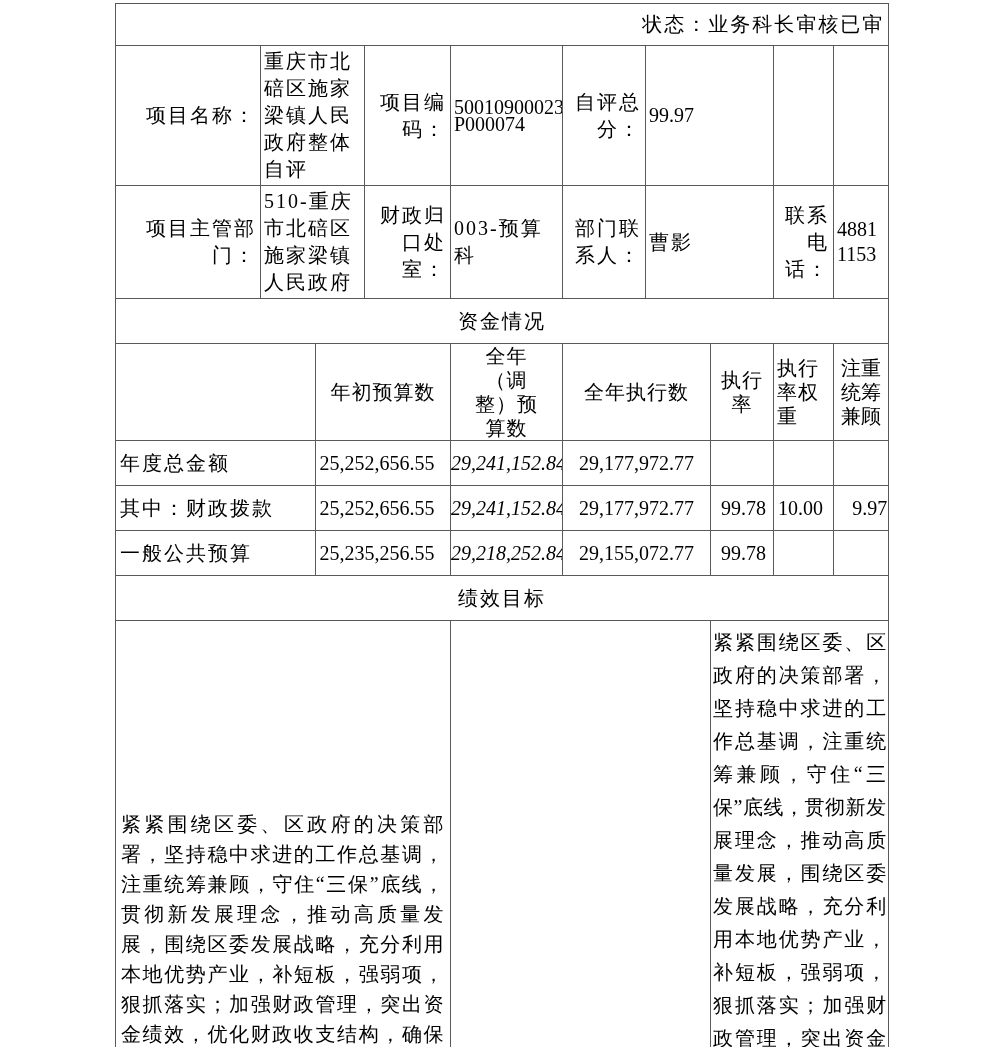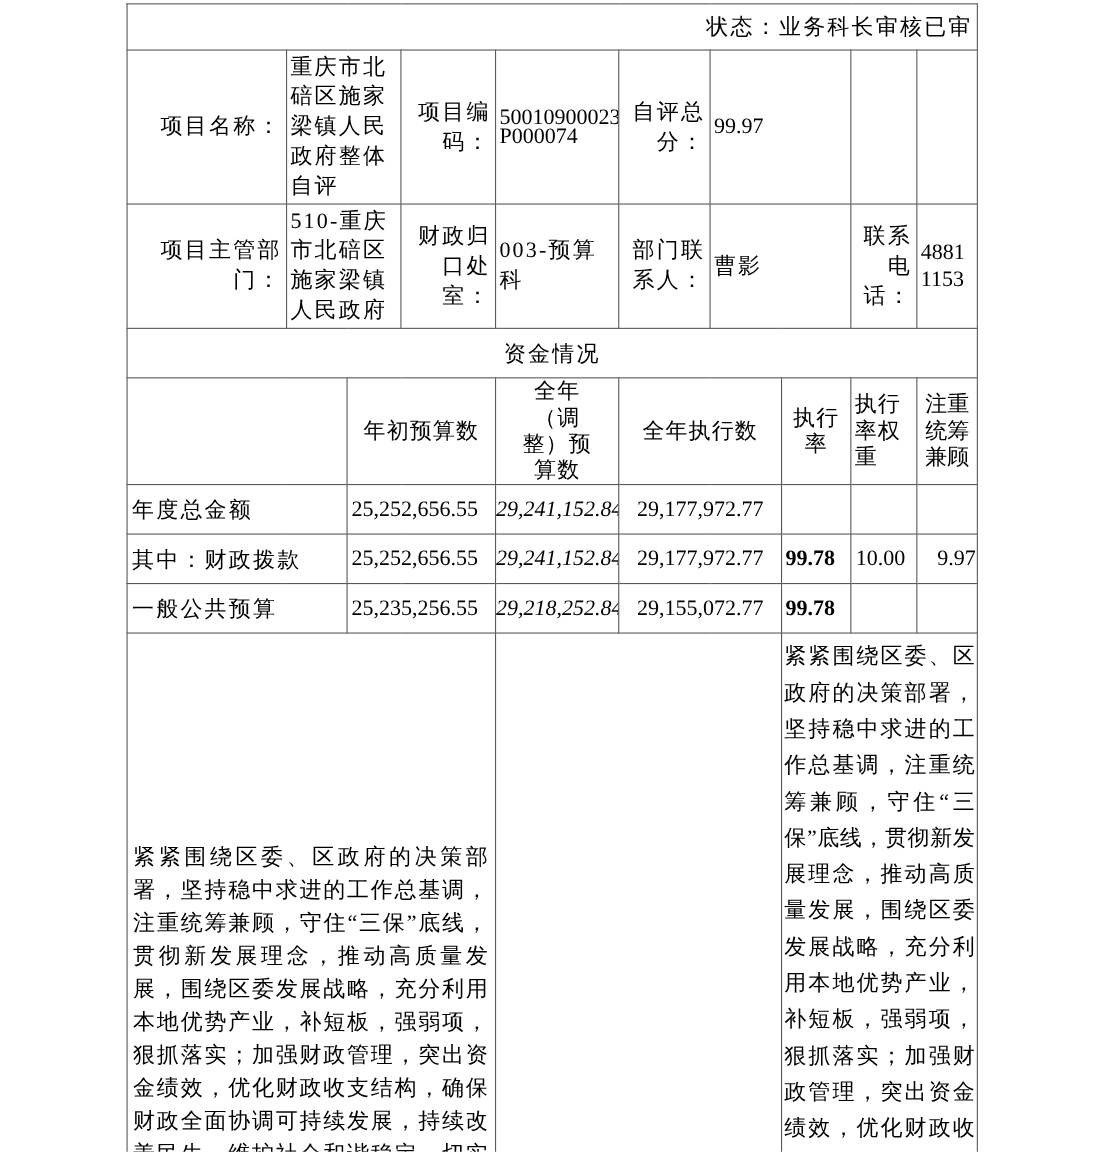--- a/index.html
+++ b/index.html
@@ -56,21 +56,21 @@
     line-height: 24px;
   }
   td.fhead-wrap { padding: 0 15px; }
   td.fhead-left { text-align: left; padding-left: 3px; }
   td.fhead-tight { letter-spacing: 0; padding: 0; }
 
   td.row-label { text-align: left; padding-left: 4px; letter-spacing: 2px; }
   td.num-right  { text-align: center; padding-right: 12px; }
   td.num-right2 { text-align: right; padding-right: 2px; font-style: italic; }
   td.num-center { text-align: center; }
-  td.num-left   { text-align: left; padding-left: 3px; font-weight: bold; }
+  td.num-left   { text-align: center; padding-left: 3px; }
   td.num-left2  { text-align: left; padding-left: 4px; margin-top: 28px; }
   td.num-score  { text-align: right; padding-right: 1px; }
 
   td.ghead { text-align: center; letter-spacing: 1px; padding: 0; }
 
   td.goal-cell {
     vertical-align: top;
     text-align: justify;
     padding: 5px 5px;
   }
@@ -160,20 +160,23 @@
   <tr class="r-fdata">
     <td colspan="2" class="row-label">一般公共预算</td>
     <td colspan="2" class="num-right">25,235,256.55</td>
     <td class="num-right2">29,218,252.84</td>
     <td colspan="2" class="num-center">29,155,072.77</td>
     <td class="num-left">99.78</td>
     <td class="num-left2"></td>
     <td class="num-score"></td>
   </tr>
 
+  <tr class="r-sec">
+    <td colspan="10" class="section-title">绩效目标</td>
+  </tr>
 
 
   <tr>
     <td colspan="4" class="goal-cell goal-left">紧紧围绕区委、区政府的决策部署，坚持稳中求进的工作总基调，注重统筹兼顾，守住“三保”底线，贯彻新发展理念，推动高质量发展，围绕区委发展战略，充分利用本地优势产业，补短板，强弱项，狠抓落实；加强财政管理，突出资金绩效，优化财政收支结构，确保财政全面协调可持续发展，持续改善民生，维护社会和谐稳定，切实提升人民群众的幸福指数，较好地完成今年各项目标任务。</td>
     <td colspan="3" class="goal-cell goal-mid"></td>
     <td colspan="3" class="goal-cell goal-right">紧紧围绕区委、区政府的决策部署，坚持稳中求进的工作总基调，注重统筹兼顾，守住“三保”底线，贯彻新发展理念，推动高质量发展，围绕区委发展战略，充分利用本地优势产业，补短板，强弱项，狠抓落实；加强财政管理，突出资金绩效，优化财政收支结构，确保财政全面协调可持续发展，持续改善民生，维护社会和谐稳定，切实提升人民群众的幸福指数，较好地完成今年各项目标任务。</td>
   </tr>
 </tbody>
   </table>
 

